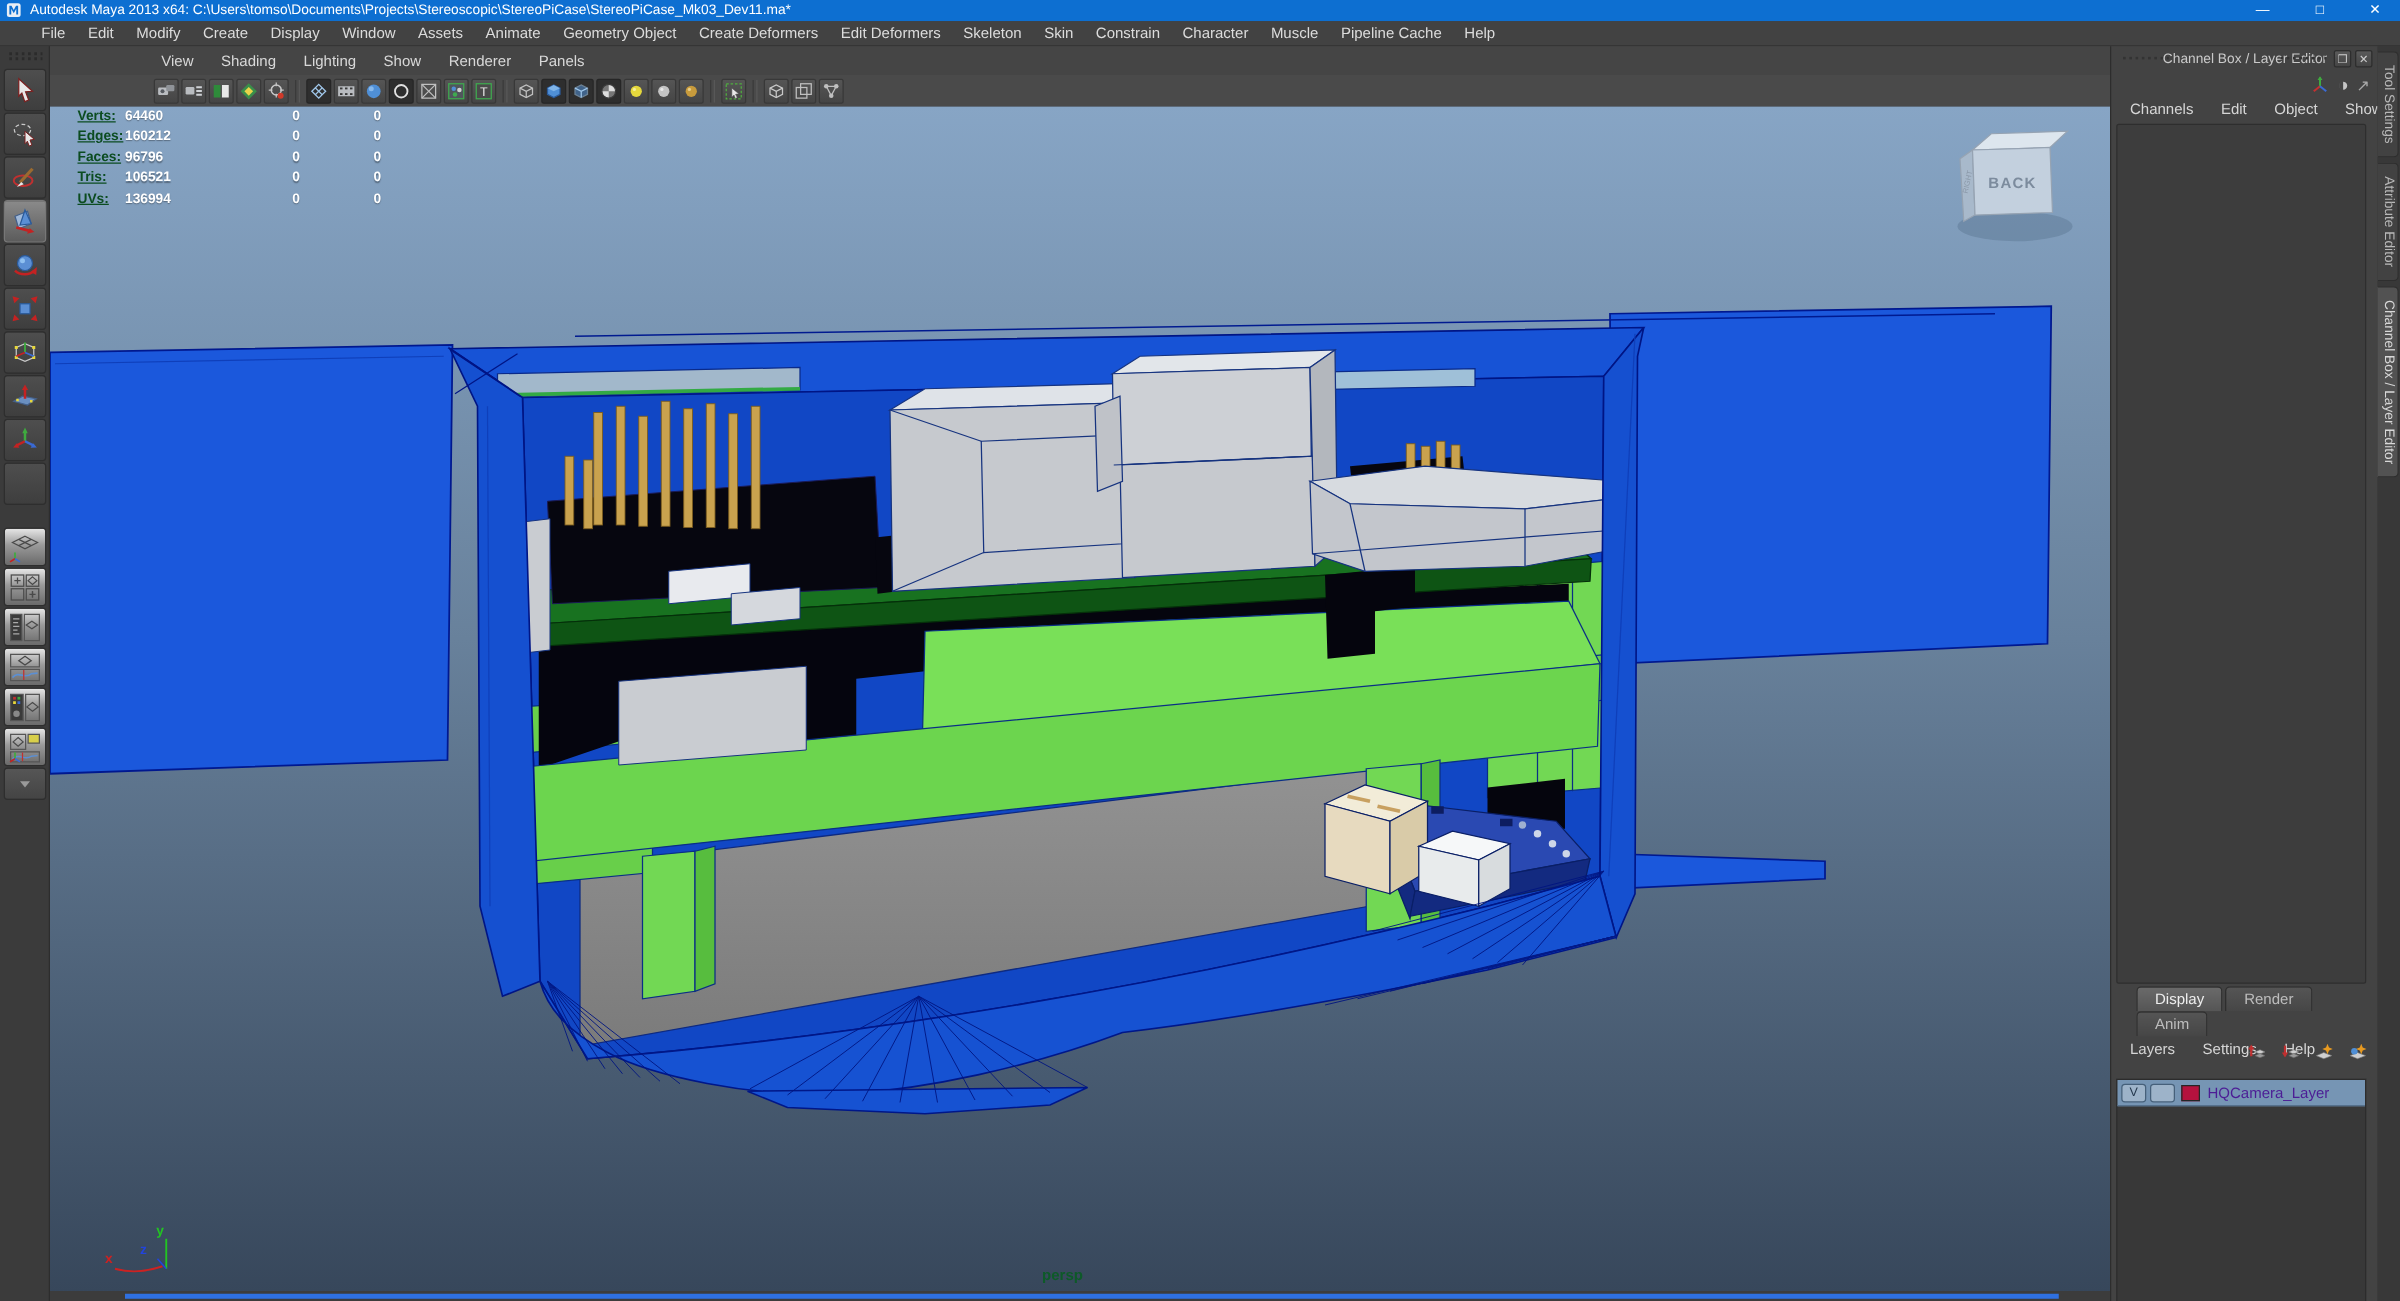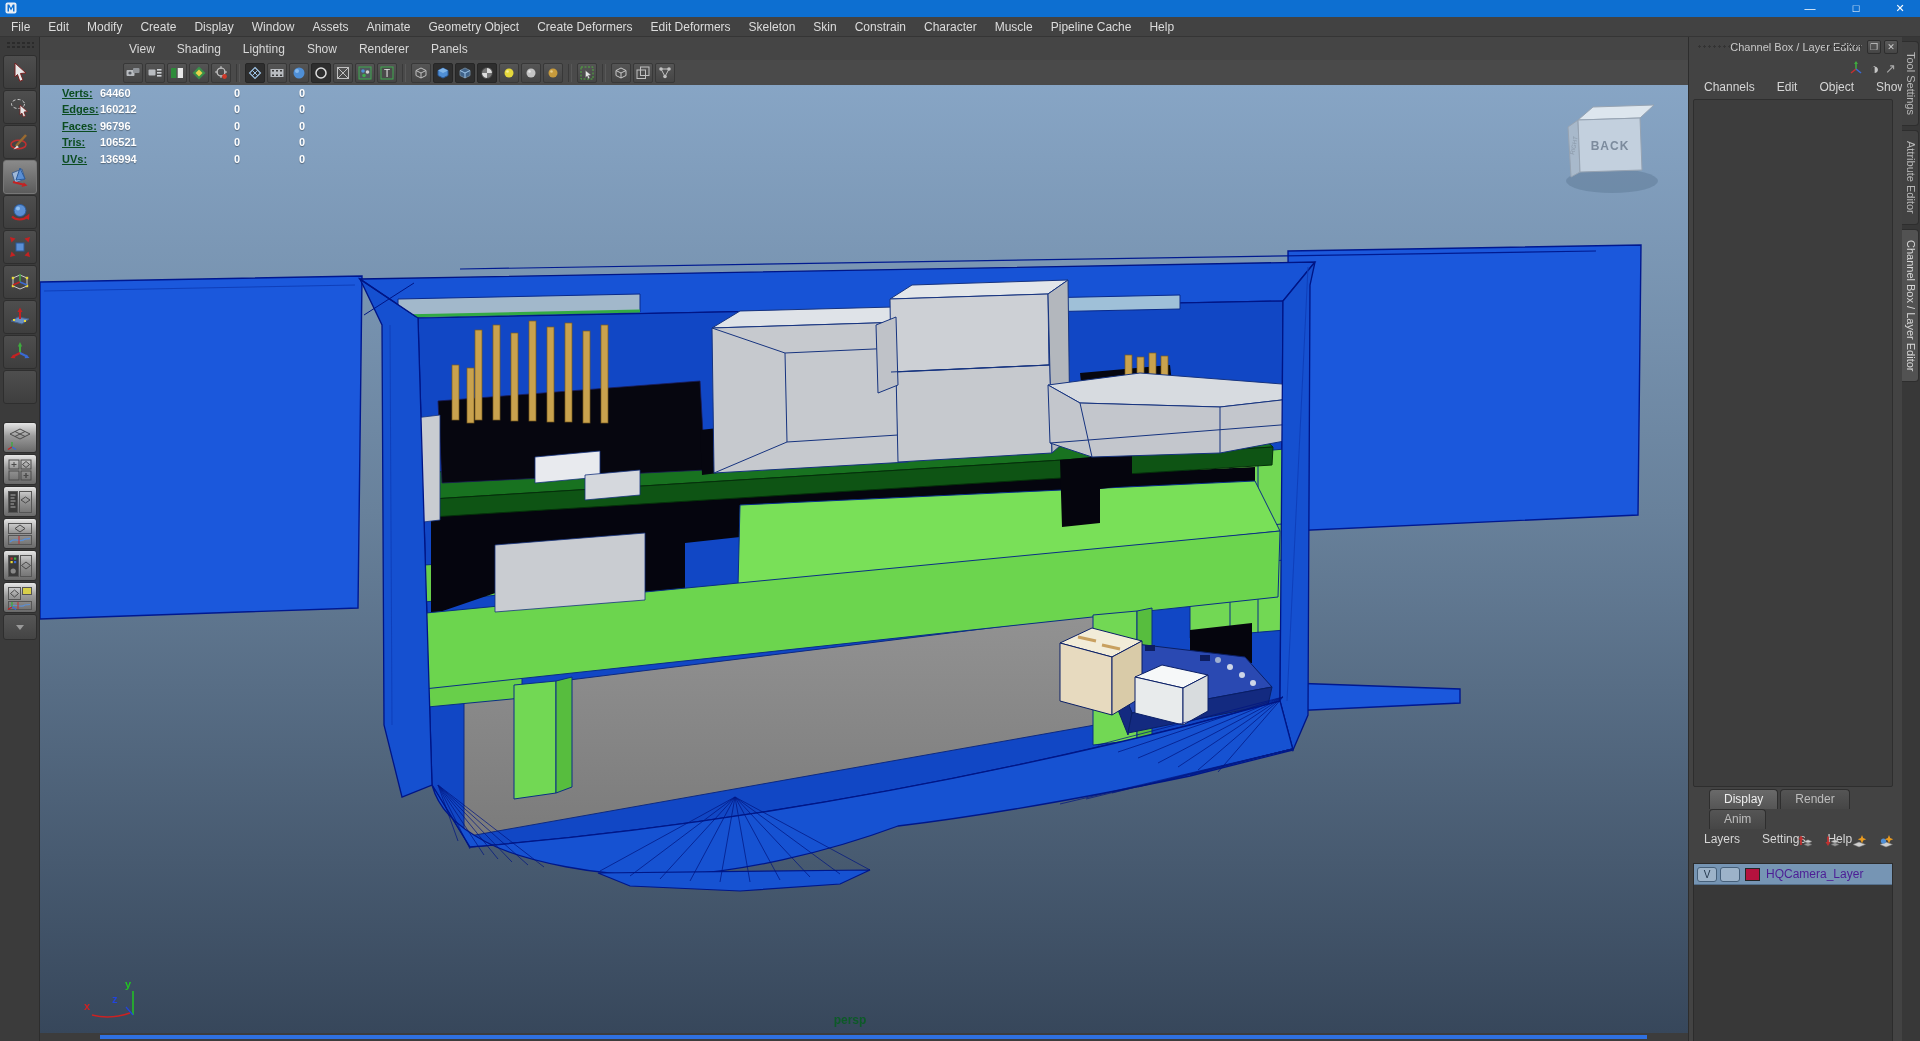--- a/index.html
+++ b/index.html
@@ -6,21 +6,21 @@
   html,body { width:1920px; height:1041px; overflow:hidden; background:#3c3c3c;
               font-family:"Liberation Sans", sans-serif; }
 
   
   #titlebar { position:absolute; left:0; top:0; width:1920px; height:17px; background:#0d6fd1; color:#fff; }
   #titlebar .app-icon { position:absolute; left:5px; top:2px; width:12px; height:12px; }
   #titlebar .title { position:absolute; left:24px; top:1px; font-size:11px; line-height:15px; color:#fff; white-space:nowrap; }
   .winbtn { position:absolute; top:0; width:44px; height:17px; text-align:center; font-size:11px; line-height:16px; color:#fff; }
 
   
-  #menubar { position:absolute; left:0; top:17px; width:1920px; height:20px; background:#424242; border-bottom:1px solid #353535; display:flex; align-items:center; padding-left:2px; }
+  #menubar { position:absolute; left:0; top:17px; width:1920px; height:20px; background:#424242; border-bottom:1px solid #353535; display:flex; align-items:flex-end; padding-left:24px; }
   #menubar .mi { font-size:12px; color:#dcdcdc; padding:0 9px; line-height:20px; }
   #panelmenu { position:absolute; left:40px; top:37px; width:1648px; height:23px; background:#454545; display:flex; align-items:center; padding-left:78px; }
   #panelmenu .mi { font-size:12px; color:#d8d8d8; padding:0 11px; }
 
   
   #statusline { position:absolute; left:40px; top:60px; width:1648px; height:25px; background:#4a4a4a; display:flex; align-items:center; padding-left:82px; }
   .tbi { width:20px; height:20px; margin:0 1px; border-radius:2px; display:inline-flex; align-items:center; justify-content:center; background:linear-gradient(#555,#454545); border:1px solid #383838; }
   .tbi.pressed { background:#2e2e2e; border-color:#262626; }
   .tbsep { width:4px; height:18px; margin:0 4px; border-left:1px solid #3a3a3a; border-right:1px solid #585858; }
 
@@ -73,20 +73,21 @@
   .vtab.active { background:#525252; color:#d8d8d8; }
 </style>
 </head>
 <body>
 
 <div id="titlebar">
   <svg class="app-icon" viewBox="0 0 12 12">
     <rect x="0.5" y="0.5" width="11" height="11" rx="2" fill="#e8eef5"></rect>
     <path d="M2.5,9.5 L2.5,2.5 L4.2,2.5 L6,6 L7.8,2.5 L9.5,2.5 L9.5,9.5 L8,9.5 L8,5 L6,8.6 L4,5 L4,9.5 Z" fill="#0d6fd1"></path>
   </svg>
+  <span class="title">Autodesk Maya 2013 x64: C:\Users\tomso\Documents\Projects\Stereoscopic\StereoPiCase\StereoPiCase_Mk03_Dev11.ma*</span>
   <span class="winbtn" style="left:1788px">—</span>
   <span class="winbtn" style="left:1834px">□</span>
   <span class="winbtn" style="left:1880px;left:1878px">✕</span>
 </div>
 
 <div id="menubar">
     <span class="mi">File</span>
     <span class="mi">Edit</span>
     <span class="mi">Modify</span>
     <span class="mi">Create</span>

